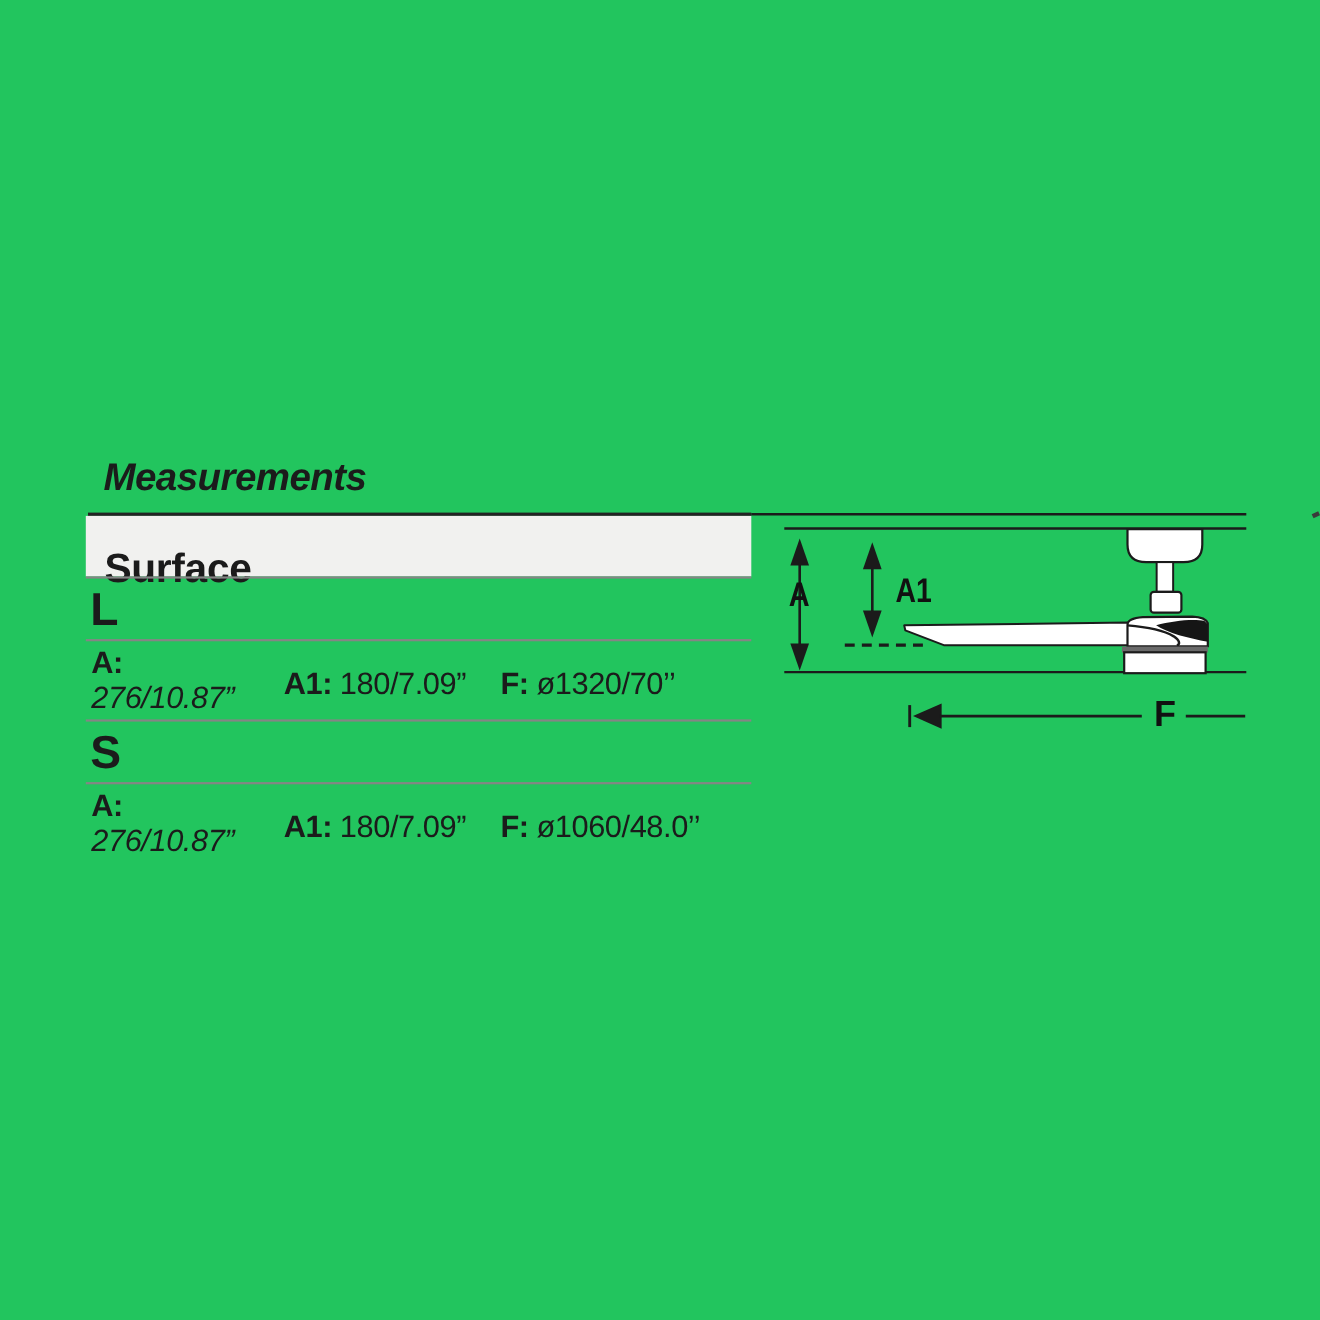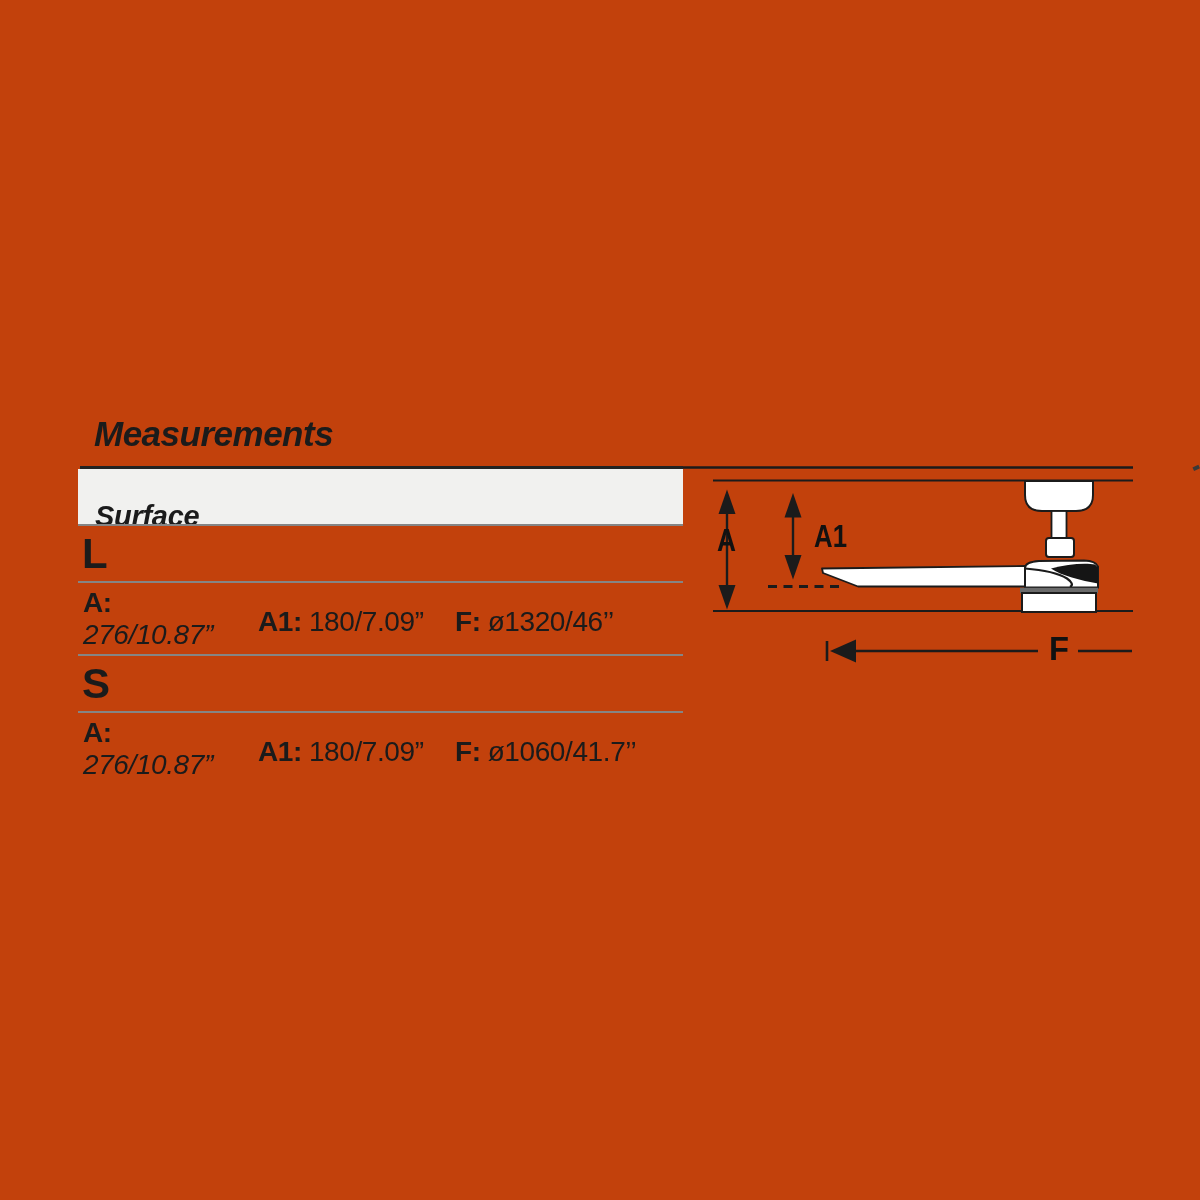--- a/index.html
+++ b/index.html
@@ -7,41 +7,41 @@
     --rule-dark:#232323;
     --rule-gray:#858585;
     --header-bg:#f1f1ef;
     --line:#1b1b1b;
     --swoosh:#151515;
     --shadow-band:#6a6a6a;
   }
   *{margin:0;padding:0;box-sizing:border-box;}
   html,body{width:1200px;height:1200px;background:#ffffff;overflow:hidden;}
   body{font-family:"Liberation Sans","DejaVu Sans",sans-serif;color:var(--text);}
-  .stage{position:absolute;left:0;top:0;width:1200px;height:1200px;background:#c2410c;}
+  .stage{position:absolute;left:0;top:0;width:1200px;height:1200px;background:#22c55e;}
 
   .abs{position:absolute;}
 
   .page-title{
     left:94px;top:416px;
     font-size:35px;font-weight:bold;font-style:italic;
     letter-spacing:-0.5px;line-height:1;
   }
 
   .rule{background:var(--rule-gray);height:2px;left:78px;width:605px;}
   .rule-top{background:var(--rule-dark);height:3px;left:80px;width:603px;top:466px;}
   .r1{top:524px;} .r2{top:581px;} .r3{top:654px;} .r4{top:711px;}
 
   .surface-band{
     left:78px;top:469px;width:605px;height:55px;
     background:var(--header-bg);
     display:flex;align-items:center;padding-left:17px;
   }
   .surface-band .hdr{
-    font-size:29px;font-weight:bold;font-style:italic;letter-spacing:-0.3px;margin-top:40px;
+    font-size:37px;font-weight:bold;letter-spacing:-0.3px;margin-top:40px;
   }
 
   .size-row{
     left:78px;width:605px;height:55px;
     display:flex;align-items:center;padding-left:4px;
   }
   .size-row.l{top:526px;} .size-row.s{top:656px;}
   .size-row .size{font-size:42px;font-weight:bold;line-height:1;}
 
   .data-row{
@@ -88,40 +88,40 @@
 
     <div class="abs data-row l">
       <div class="col-a">
         <span class="lbl">A:</span>
         <span class="val">276/10.87”</span>
       </div>
       <div class="col-a1">
         <span class="inl-lbl">A1:</span><span class="inl-val">180/7.09”</span>
       </div>
       <div class="col-f">
-        <span class="inl-lbl">F:</span><span class="inl-val">ø1320/46’’</span>
+        <span class="inl-lbl">F:</span><span class="inl-val">ø1320/70’’</span>
       </div>
     </div>
     <div class="abs rule r3"></div>
 
     <div class="abs size-row s">
       <span class="size">S</span>
     </div>
     <div class="abs rule r4"></div>
 
     <div class="abs data-row s">
       <div class="col-a">
         <span class="lbl">A:</span>
         <span class="val">276/10.87”</span>
       </div>
       <div class="col-a1">
         <span class="inl-lbl">A1:</span><span class="inl-val">180/7.09”</span>
       </div>
       <div class="col-f">
-        <span class="inl-lbl">F:</span><span class="inl-val">ø1060/41.7’’</span>
+        <span class="inl-lbl">F:</span><span class="inl-val">ø1060/48.0’’</span>
       </div>
     </div>
   </div>
 
   <svg class="diagram" viewBox="0 0 1200 1200">
 
     <line class="ln" x1="683" y1="467.5" x2="1133" y2="467.5" stroke-width="2.4"></line>
     <line class="ln" x1="713" y1="480.5" x2="1133" y2="480.5" stroke-width="2.2"></line>
     <line class="ln" x1="713" y1="611" x2="1133" y2="611" stroke-width="2.2"></line>
 

